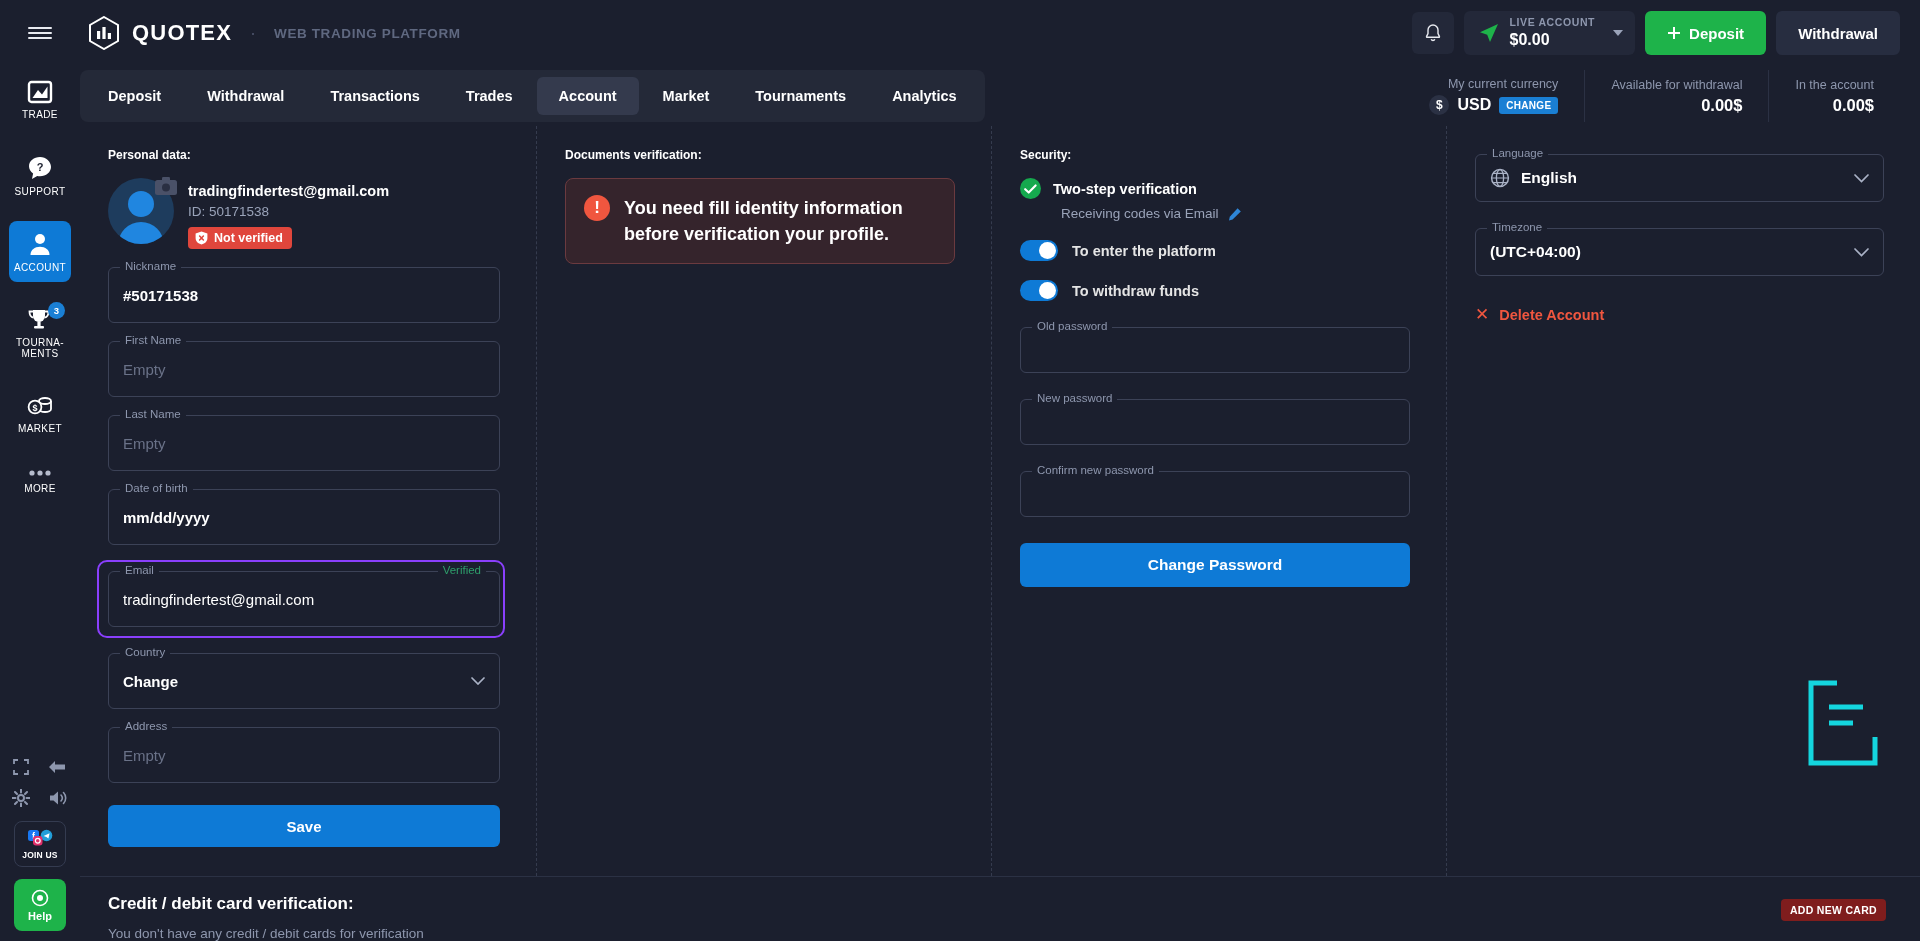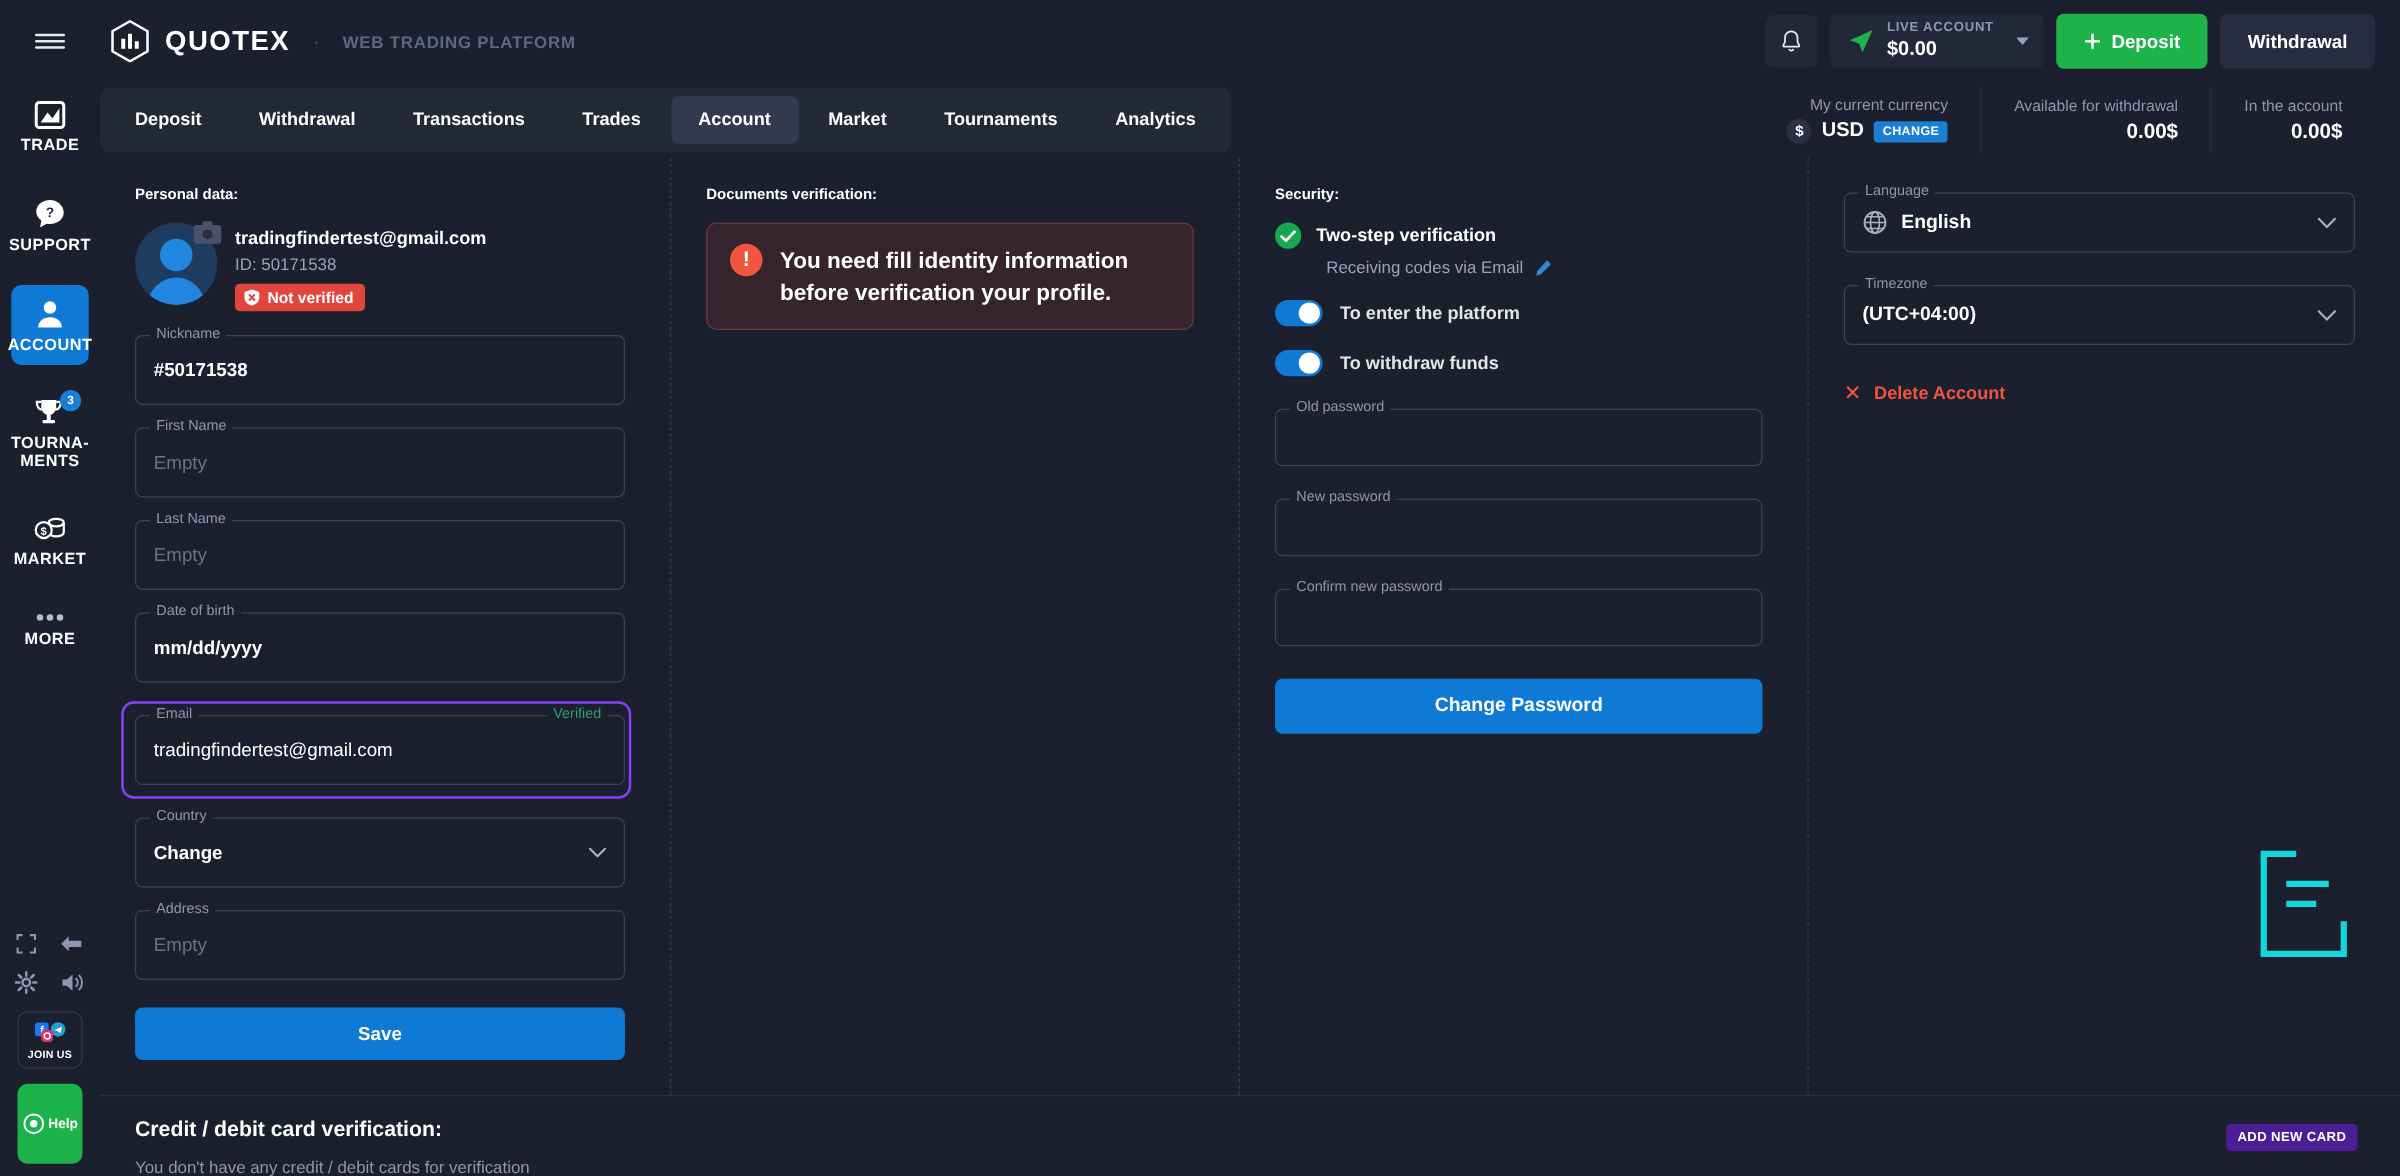--- a/index.html
+++ b/index.html
@@ -35,27 +35,27 @@
   .btn-withdrawal { height: 44px; background: #272d40; color: #fff; font-size: 15px; font-weight: 700; border: none; border-radius: 6px; padding: 0 22px; cursor: pointer; }
 
   
   .body-row { display: flex; flex: 1 1 auto; min-height: 0; }
   .sidebar {
     width: 80px; flex: 0 0 80px; background: #1b1f2e;
     display: flex; flex-direction: column; align-items: center; padding-top: 4px; position: relative;
   }
   .side-item { width: 62px; padding: 10px 0 8px; border-radius: 8px; display: flex; flex-direction: column; align-items: center; gap: 5px; cursor: pointer; margin-bottom: 16px; position: relative; }
   .side-item.active { background: #0e7ad6; }
-  .side-label { font-size: 13px; font-weight: 700; letter-spacing: .4px; color: #fff; text-align: center; line-height: 1.15; }
+  .side-label { font-size: 10px; font-weight: 400; letter-spacing: .4px; color: #fff; text-align: center; line-height: 1.15; }
   .side-badge { position: absolute; top: 4px; right: 6px; background: #1a7fd4; color: #fff; font-size: 9.5px; font-weight: 700; border-radius: 50%; width: 17px; height: 17px; display: flex; align-items: center; justify-content: center; }
   .side-bottom { margin-top: auto; width: 80px; display: flex; flex-direction: column; align-items: center; padding-bottom: 10px; }
   .row-icons { display: flex; align-items: center; justify-content: center; gap: 18px; margin-bottom: 14px; }
   .joinus { width: 52px; border: 1px solid #343b50; border-radius: 8px; padding: 7px 0 6px; display: flex; flex-direction: column; align-items: center; gap: 3px; cursor: pointer; }
   .joinus-label { font-size: 8.5px; font-weight: 700; color: #fff; letter-spacing: .2px; }
-  .helpbtn { margin-top: 12px; width: 52px; height: 64px; background: #1eb34a; border-radius: 8px; display: flex; flex-direction: row; align-items: center; justify-content: center; gap: 3px; cursor: pointer; }
+  .helpbtn { margin-top: 12px; width: 52px; height: 52px; background: #1eb34a; border-radius: 8px; display: flex; flex-direction: column; align-items: center; justify-content: center; gap: 3px; cursor: pointer; }
   .helpbtn-label { font-size: 11px; font-weight: 700; color: #fff; }
 
   
   .content { flex: 1 1 auto; min-width: 0; display: flex; flex-direction: column; background: #1b1f2e; }
   .tabsrow { height: 60px; display: flex; align-items: center; flex: 0 0 60px; padding-right: 20px; }
   .tabs { background: #242938; border-radius: 8px; height: 52px; display: flex; align-items: center; padding: 0 6px; gap: 2px; }
   .tab { height: 38px; padding: 0 22px; border-radius: 6px; display: flex; align-items: center; font-size: 14.5px; font-weight: 700; color: #fff; cursor: pointer; white-space: nowrap; }
   .tab.active { background: #343a4d; }
   .headstats { margin-left: auto; display: flex; align-items: stretch; height: 52px; }
   .stat { padding: 0 26px; display: flex; flex-direction: column; justify-content: center; align-items: flex-end; }
@@ -126,21 +126,21 @@
   .sel-box { height: 48px; border: 1px solid #3c4257; border-radius: 6px; display: flex; align-items: center; gap: 11px; padding: 0 14px; cursor: pointer; }
   .sel-value { font-size: 15.5px; font-weight: 700; color: #fff; }
   .del { margin-top: 30px; display: inline-flex; align-items: center; gap: 10px; cursor: pointer; }
   .del-x { color: #f0563f; font-size: 17px; font-weight: 400; line-height: 1; }
   .del-label { color: #f0563f; font-size: 14.5px; font-weight: 700; }
 
   
   .bottom { flex: 0 0 auto; border-top: 1px solid #2b3144; padding: 17px 28px 0 28px; position: relative; }
   .bottom-title { font-size: 17px; font-weight: 700; color: #fff; }
   .bottom-sub { font-size: 13.5px; color: #8e97ae; margin-top: 12px; }
-  .addcard { position: absolute; right: 34px; top: 22px; background: #4c1d95; color: #fff; font-size: 10.5px; font-weight: 700; border-radius: 4px; padding: 5px 9px; letter-spacing: .3px; cursor: pointer; }
+  .addcard { position: absolute; right: 34px; top: 22px; background: #7f1d1d; color: #fff; font-size: 10.5px; font-weight: 700; border-radius: 4px; padding: 5px 9px; letter-spacing: .3px; cursor: pointer; }
 
   .watermark { position: absolute; right: 24px; bottom: 104px; opacity: .95; pointer-events: none; }
 </style>
 </head>
 <body>
 
 <div class="app">
 
   <div class="topbar">
     <div class="hamburger">

